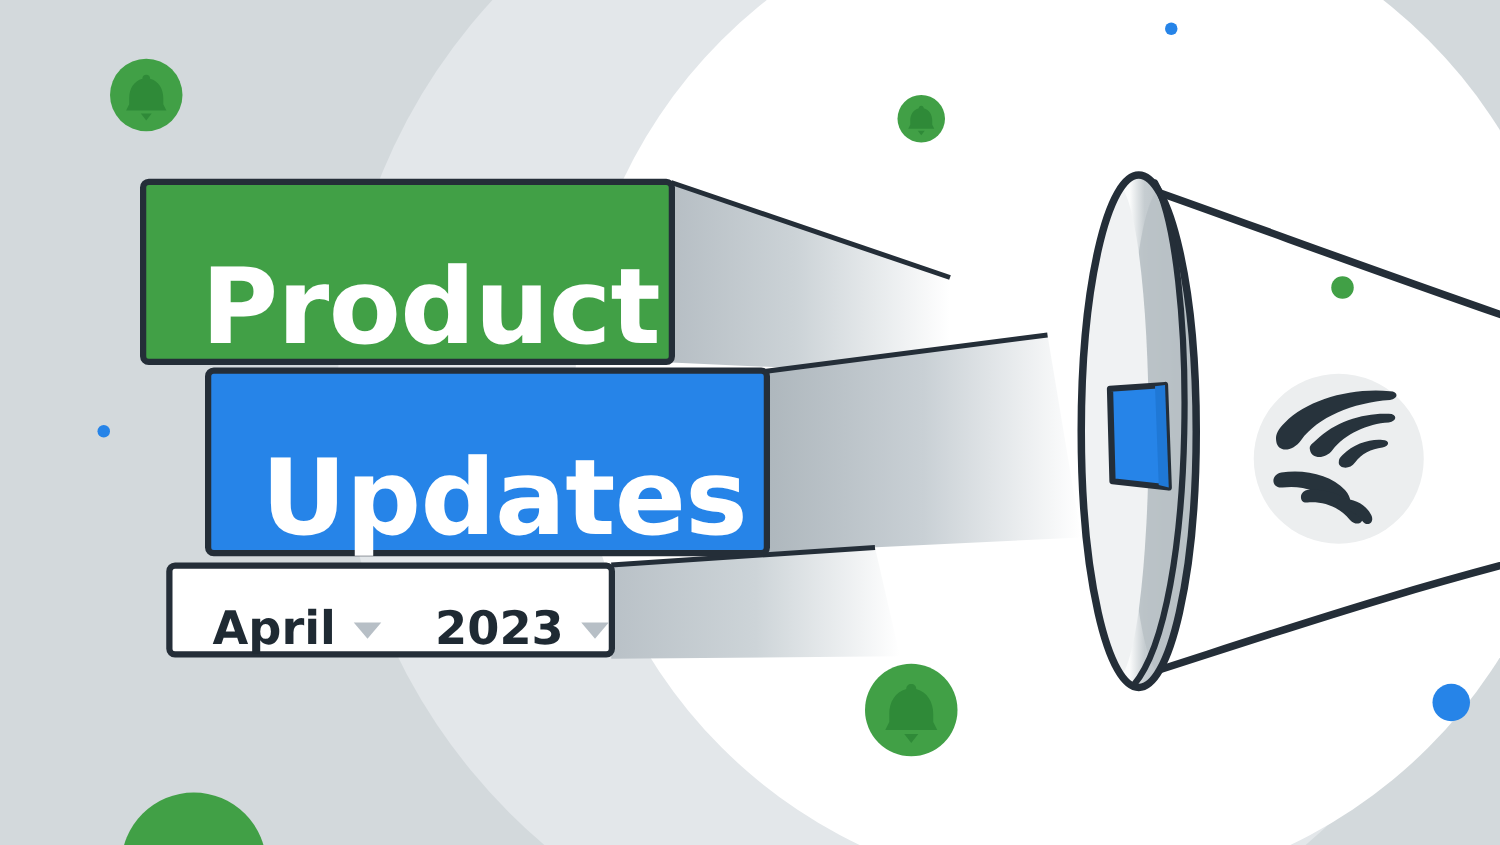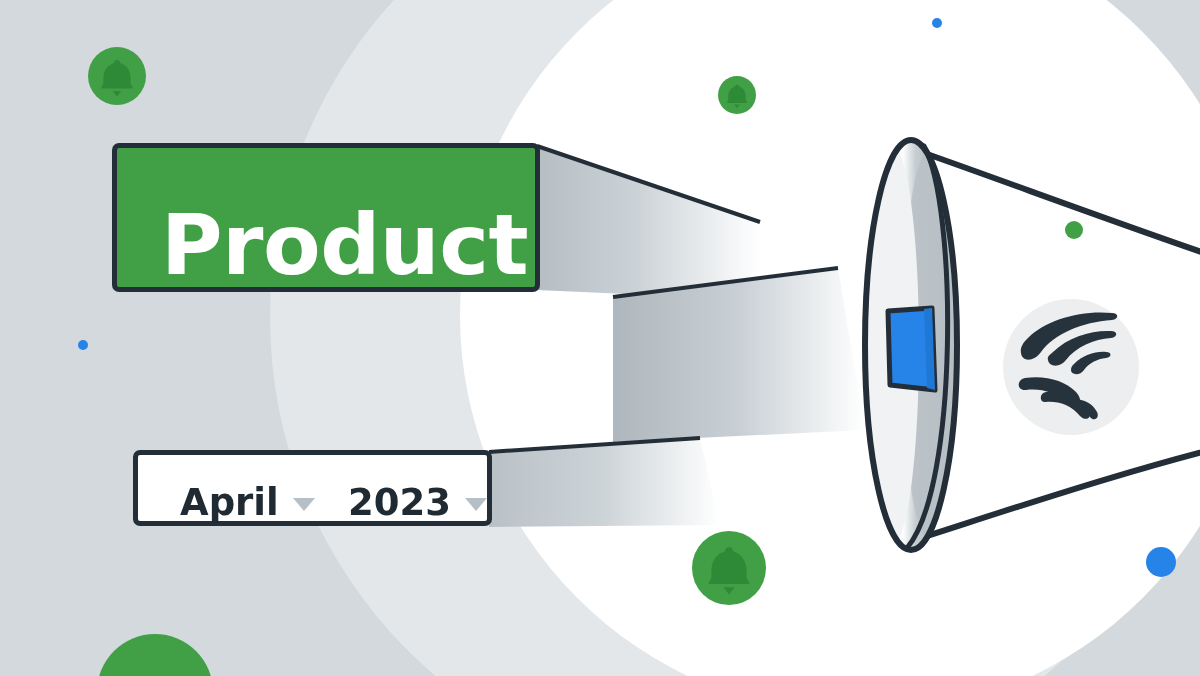--- a/index.html
+++ b/index.html
@@ -57,21 +57,21 @@
     height: 151px;
     background: #2684e8;
     padding-left: 40px;
   }
   .card-date {
     left: 133px;
     top: 450px;
     width: 359px;
     height: 76px;
     background: #ffffff;
-    padding-left: 42px;
+    padding-left: 32px;
     gap: 16px;
   }
 
   .headline {
     color: #ffffff;
     font-family: "DejaVu Sans", "Liberation Sans", sans-serif;
     font-weight: bold;
     letter-spacing: -0.5px;
     line-height: 1;
     white-space: nowrap;
@@ -237,20 +237,23 @@
       </g>
     </g>
   </svg>
 
   <div class="overlay">
 
     <div class="card card-product">
       <span class="headline headline-product">Product</span>
     </div>
 
+    <div class="card card-updates">
+      <span class="headline headline-updates">Updates</span>
+    </div>
 
     <div class="card card-date">
       <div class="date-group">
         <span class="date-text">April</span>
         <span class="caret"></span>
       </div>
       <span class="gap-mid"></span>
       <div class="date-group">
         <span class="date-text">2023</span>
         <span class="caret"></span>

